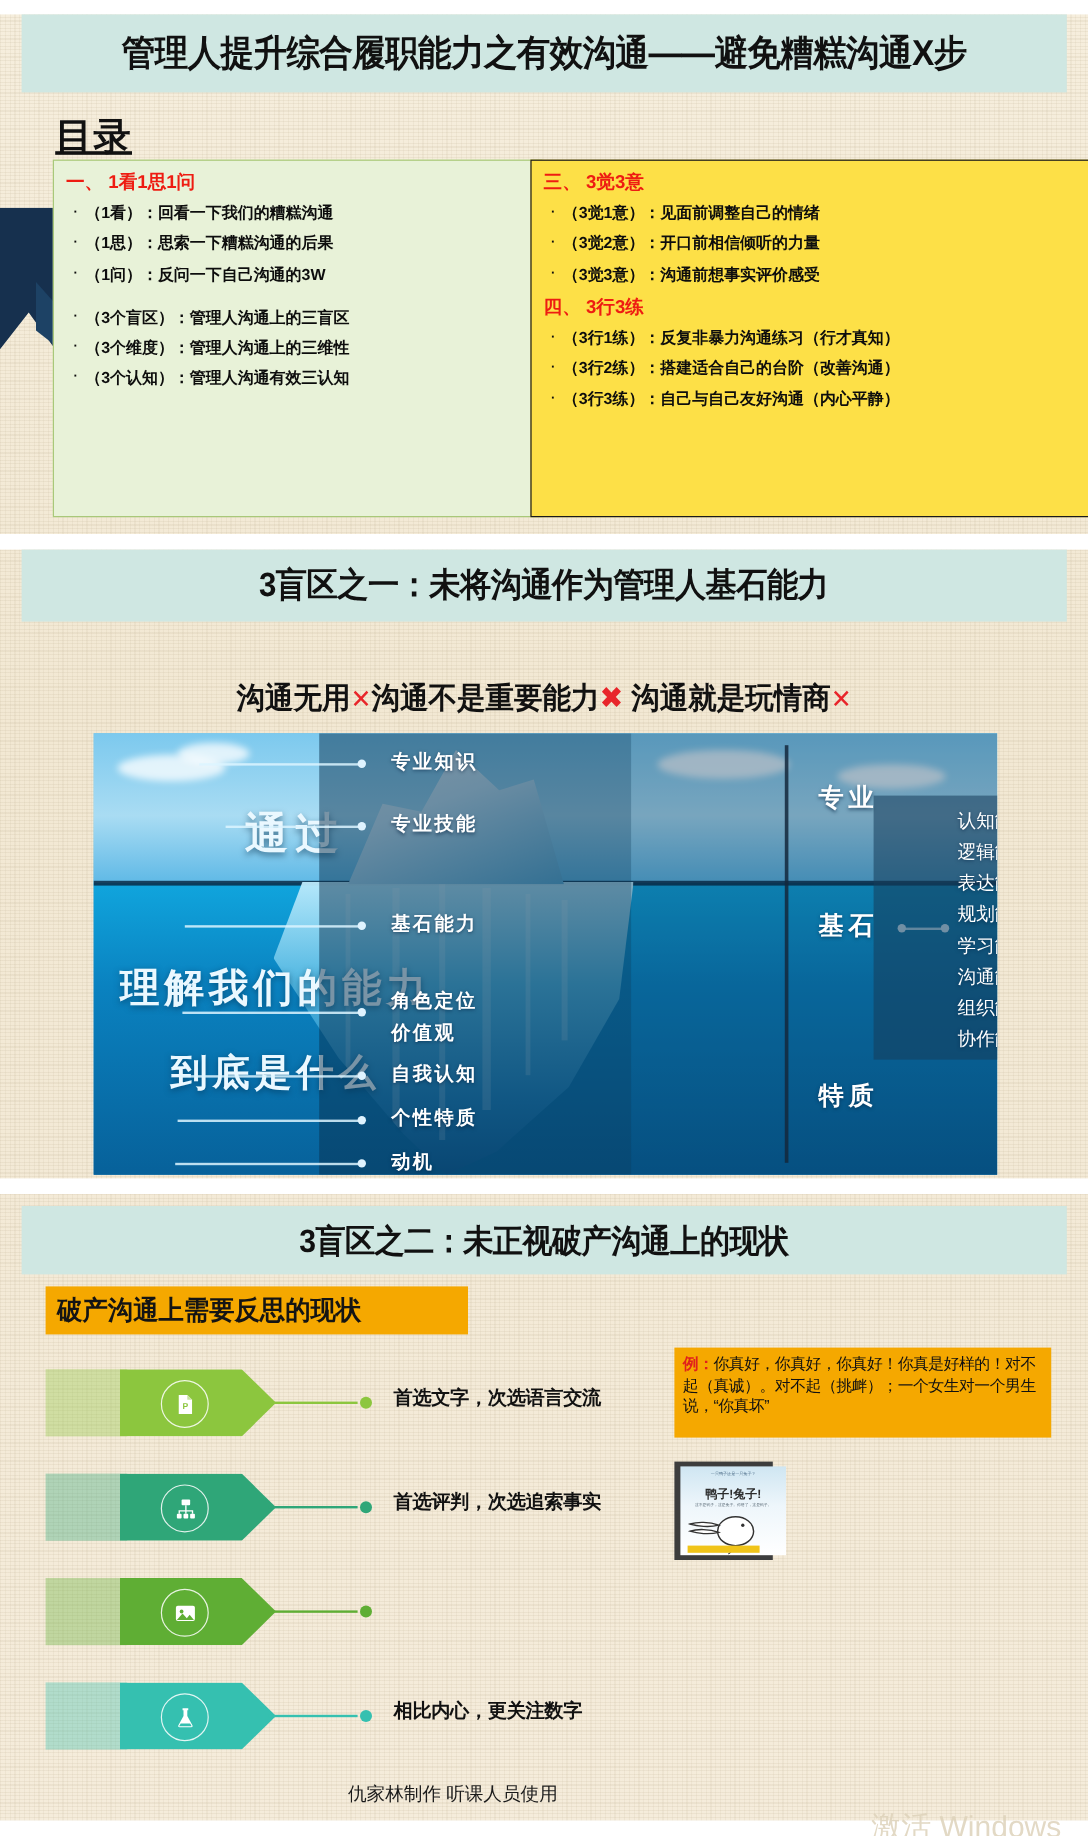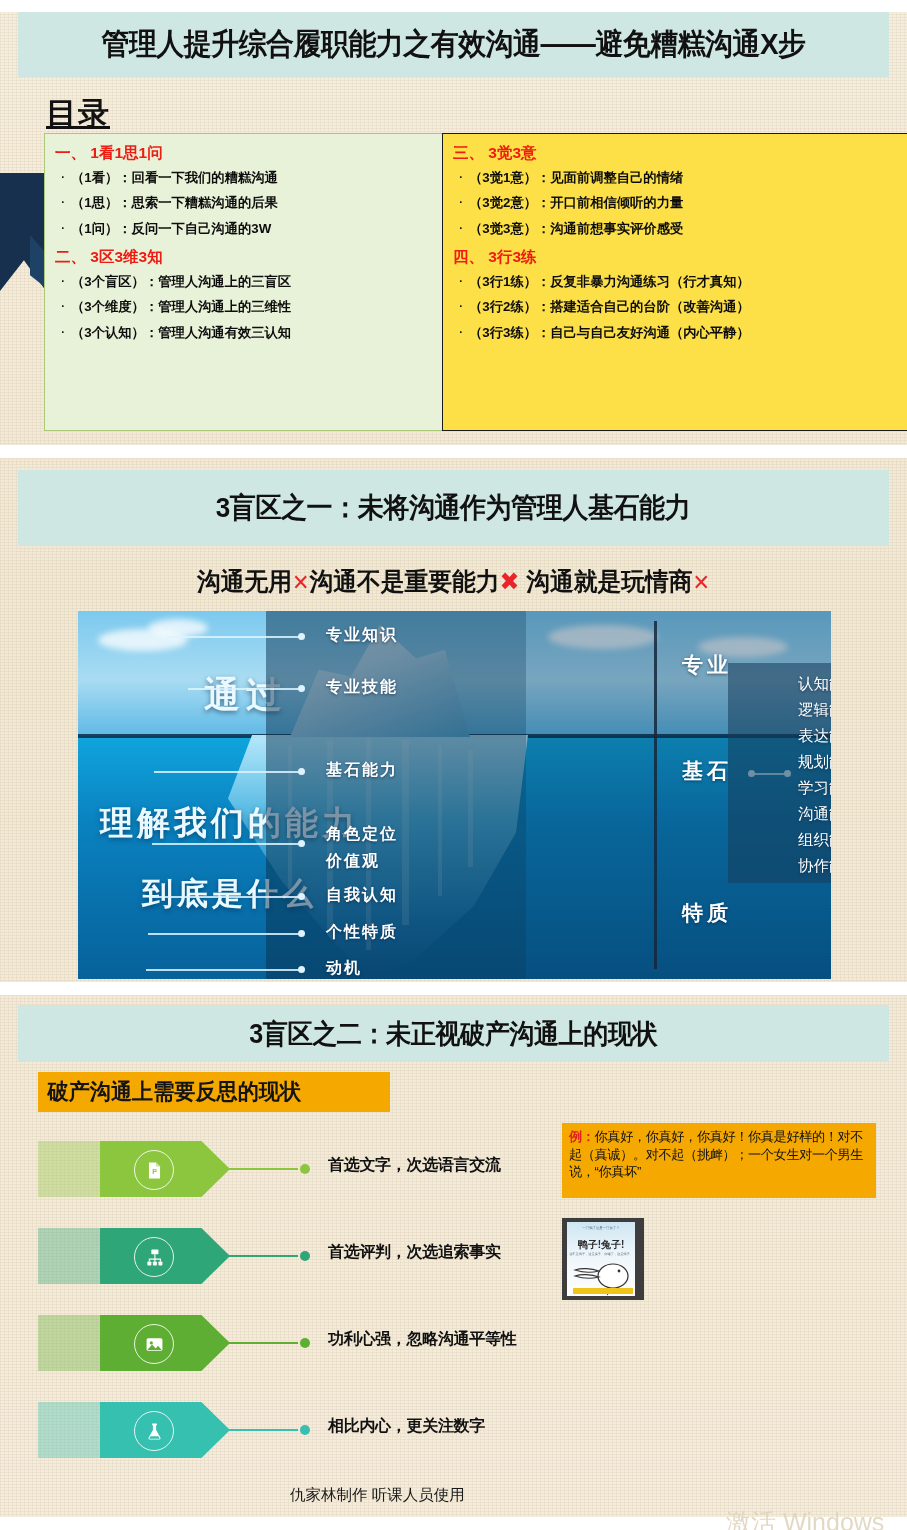--- a/index.html
+++ b/index.html
@@ -140,21 +140,21 @@
   }
   .example-box p{margin:0;font-size:13.2px;line-height:1.33;color:#111;
     letter-spacing:-.4px;}
   .example-box .lead-red{color:#e0201c;font-weight:bold;}
 
   
   .book{
     position:absolute;left:562px;top:1218px;width:82px;height:82px;
     background:#3d3d3d;padding:3px;box-sizing:border-box;
   }
-  .book-inner{position:absolute;left:5px;top:4px;width:68px;height:74px;
+  .book-inner{position:absolute;left:5px;top:4px;width:88px;height:74px;
     background:linear-gradient(180deg,#cfe6f2 0%,#eef6fb 45%,#ffffff 100%);
     overflow:hidden;}
   .book-title{position:absolute;left:0;width:100%;top:16px;text-align:center;
     font-size:10px;font-weight:bold;color:#2b2b2b;}
   .book-sub{position:absolute;left:0;width:100%;top:4px;text-align:center;
     font-size:3.4px;color:#4a6a86;}
   .book-sub2{position:absolute;left:0;width:100%;top:30px;text-align:center;
     font-size:3.2px;color:#5a6a76;}
   .book-bar{position:absolute;left:6px;bottom:2px;width:60px;height:6px;
     background:#f0c419;}
@@ -198,21 +198,20 @@
     <div class="toc-li">
       <span class="dot">·</span>
       <span>（1思）：思索一下糟糕沟通的后果</span>
     </div>
     <div style="height:10px;"></div>
     <div class="toc-li">
       <span class="dot">·</span>
       <span>（1问）：反问一下自己沟通的3W</span>
     </div>
     <div style="height:12px;"></div>
-    <div class="toc-h">二、 3区3维3知</div>
     <div style="height:9px;"></div>
     <div class="toc-li">
       <span class="dot">·</span>
       <span>（3个盲区）：管理人沟通上的三盲区</span>
     </div>
     <div style="height:10px;"></div>
     <div class="toc-li">
       <span class="dot">·</span>
       <span>（3个维度）：管理人沟通上的三维性</span>
     </div>
@@ -255,21 +254,21 @@
       <span>（3行2练）：搭建适合自己的台阶（改善沟通）</span>
     </div>
     <div style="height:10px;"></div>
     <div class="toc-li">
       <span class="dot">·</span>
       <span>（3行3练）：自己与自己友好沟通（内心平静）</span>
     </div>
   </div>
 </div>
 
-<div class="banner" style="top:458px;height:76px;margin-top:12px;">
+<div class="banner" style="top:458px;height:60px;">
   <div class="banner-text" style="font-size:28px;">3盲区之一：未将沟通作为管理人基石能力</div>
 </div>
 
 <div class="negwords">
   <span>沟通无用</span><span class="x">✕</span><span>沟通不是重要能力</span><span class="xb">✖</span>&nbsp;<span>沟通就是玩情商</span><span class="x">✕</span>
 </div>
 
 <div class="iceberg">
   <div class="sky"></div>
   <div class="cloud" style="left:20px;top:18px;width:90px;height:22px;"></div>
@@ -390,21 +389,20 @@
   <div class="hexa" style="background:#5fae34;"></div>
   <div class="ring">
     <svg width="19" height="19" viewBox="0 0 24 24">
       <rect x="2" y="4" width="20" height="16" rx="2" fill="#fff"></rect>
       <circle cx="8" cy="10" r="2" fill="#5fae34"></circle>
       <path d="M3 19l6-7 4.5 5 3-3.5L21 19z" fill="#5fae34"></path>
     </svg>
   </div>
   <div class="conn" style="width:74px;background:#5fae34;"></div>
   <div class="cdot" style="left:262px;background:#5fae34;"></div>
-  <div class="label" style="left:290px;">功利心强，忽略沟通平等性</div>
 </div>
 
 <div class="row" style="top:1402px;">
   <div class="tail" style="background:#35c0b0;"></div>
   <div class="hexa" style="background:#35c0b0;"></div>
   <div class="ring">
     <svg width="19" height="19" viewBox="0 0 24 24">
       <path d="M9 2h6v2h-1v6l5.5 10a1.5 1.5 0 01-1.3 2H5.8a1.5 1.5 0 01-1.3-2L10 10V4H9z" fill="#fff"></path>
       <path d="M7 18h10l1.6 3H5.4z" fill="#35c0b0"></path>
     </svg>

